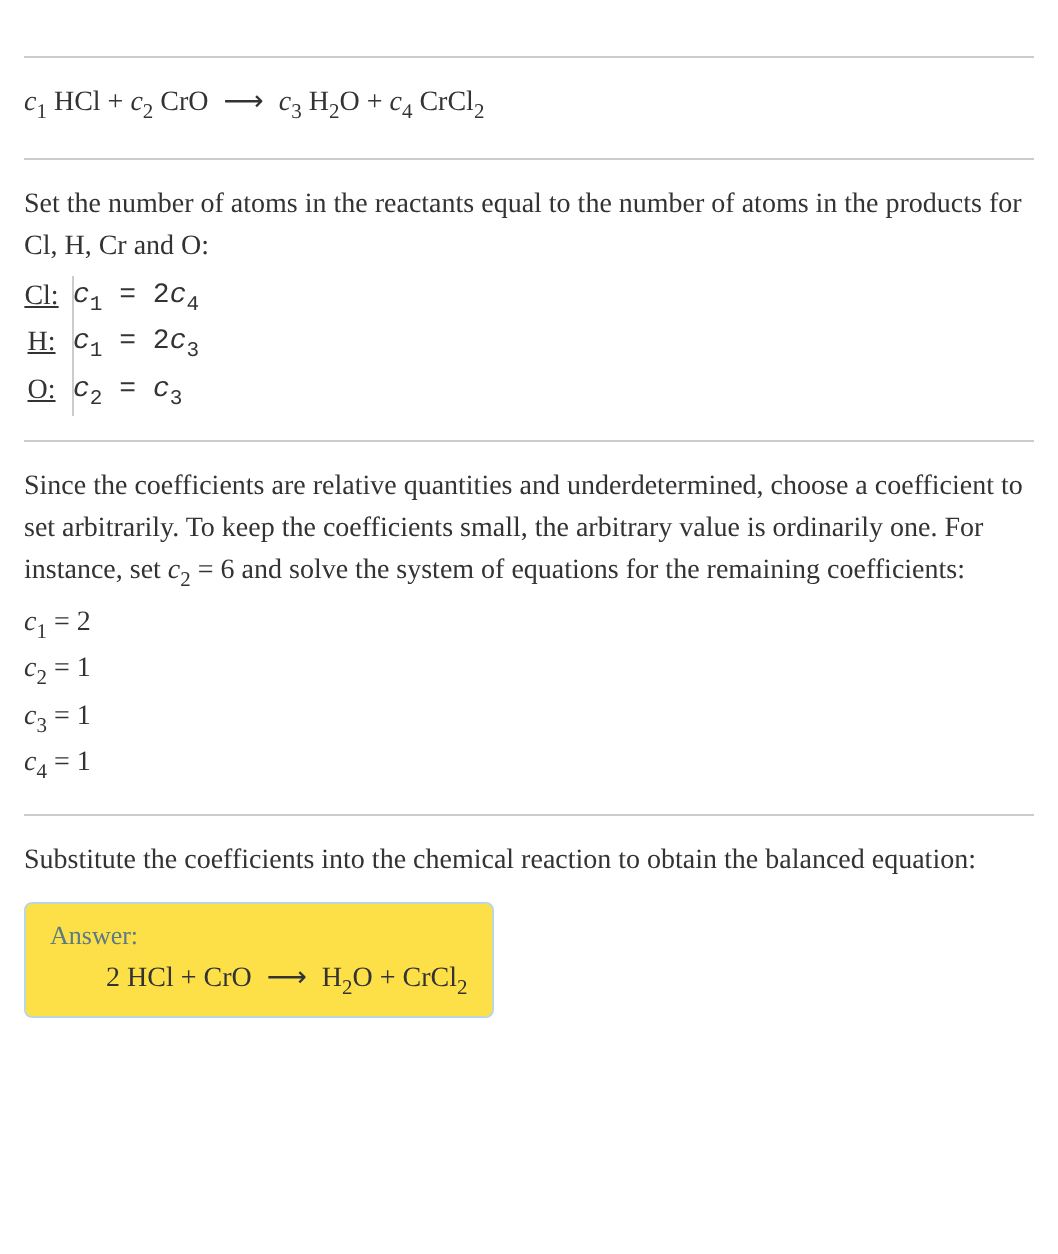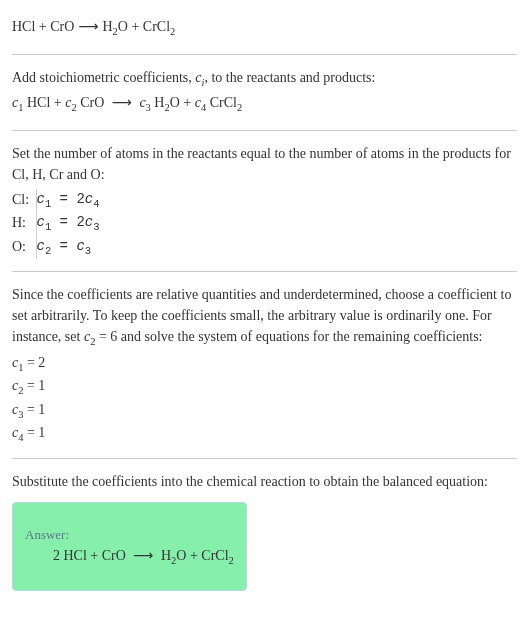--- a/index.html
+++ b/index.html
@@ -39,63 +39,58 @@
     .atom-table {
       border-collapse: collapse;
       margin-top: 4px;
     }
     .atom-table td {
       padding: 0 6px 0 0;
       line-height: 1.5;
       vertical-align: top;
     }
     .atom-label {
-      text-align: left;
+      text-align: center;
       min-width: 24px;
+      text-decoration: underline;
     }
     .atom-sep {
       border-left: 1px solid #ccc;
       padding-left: 8px;
       font-family: Liberation Mono, monospace;
     }
     .coef-line {
       line-height: 1.5;
     }
     .answer-box {
-      background: #86efac;
+      background: #fde047;
       border: 1px solid #b8d8e0;
       border-radius: 4px;
-      padding: 24px 12px;
+      padding: 8px 12px;
       margin-top: 8px;
       display: inline-block;
     }
     .answer-label {
       color: #5a7a85;
       font-size: 13px;
       margin-bottom: 4px;
     }
     .answer-content {
       padding-left: 28px;
     }
   </style>
 </head>
 <body>
 
 <div class="section">
-  <div class="line">
-    <span>HCl</span><span> + </span><span>CrO</span><span class="arrow">⟶</span><span>H</span><span class="sub">2</span><span>O</span><span> + </span><span>CrCl</span><span class="sub">2</span>
-  </div>
 </div>
 
 <div class="divider"></div>
 
 <div class="section">
-  <div class="line">
-    <span>Add stoichiometric coefficients, </span><span class="ital">c</span><span class="sub ital">i</span><span>, to the reactants and products:</span>
-  </div>
   <div class="line">
     <span class="ital">c</span><span class="sub">1</span><span> HCl + </span><span class="ital">c</span><span class="sub">2</span><span> CrO </span><span class="arrow">⟶</span><span> </span><span class="ital">c</span><span class="sub">3</span><span> H</span><span class="sub">2</span><span>O + </span><span class="ital">c</span><span class="sub">4</span><span> CrCl</span><span class="sub">2</span>
   </div>
 </div>
 
 <div class="divider"></div>
 
 <div class="section">
   <div class="line">Set the number of atoms in the reactants equal to the number of atoms in the products for Cl, H, Cr and O:</div>
   <table class="atom-table">

